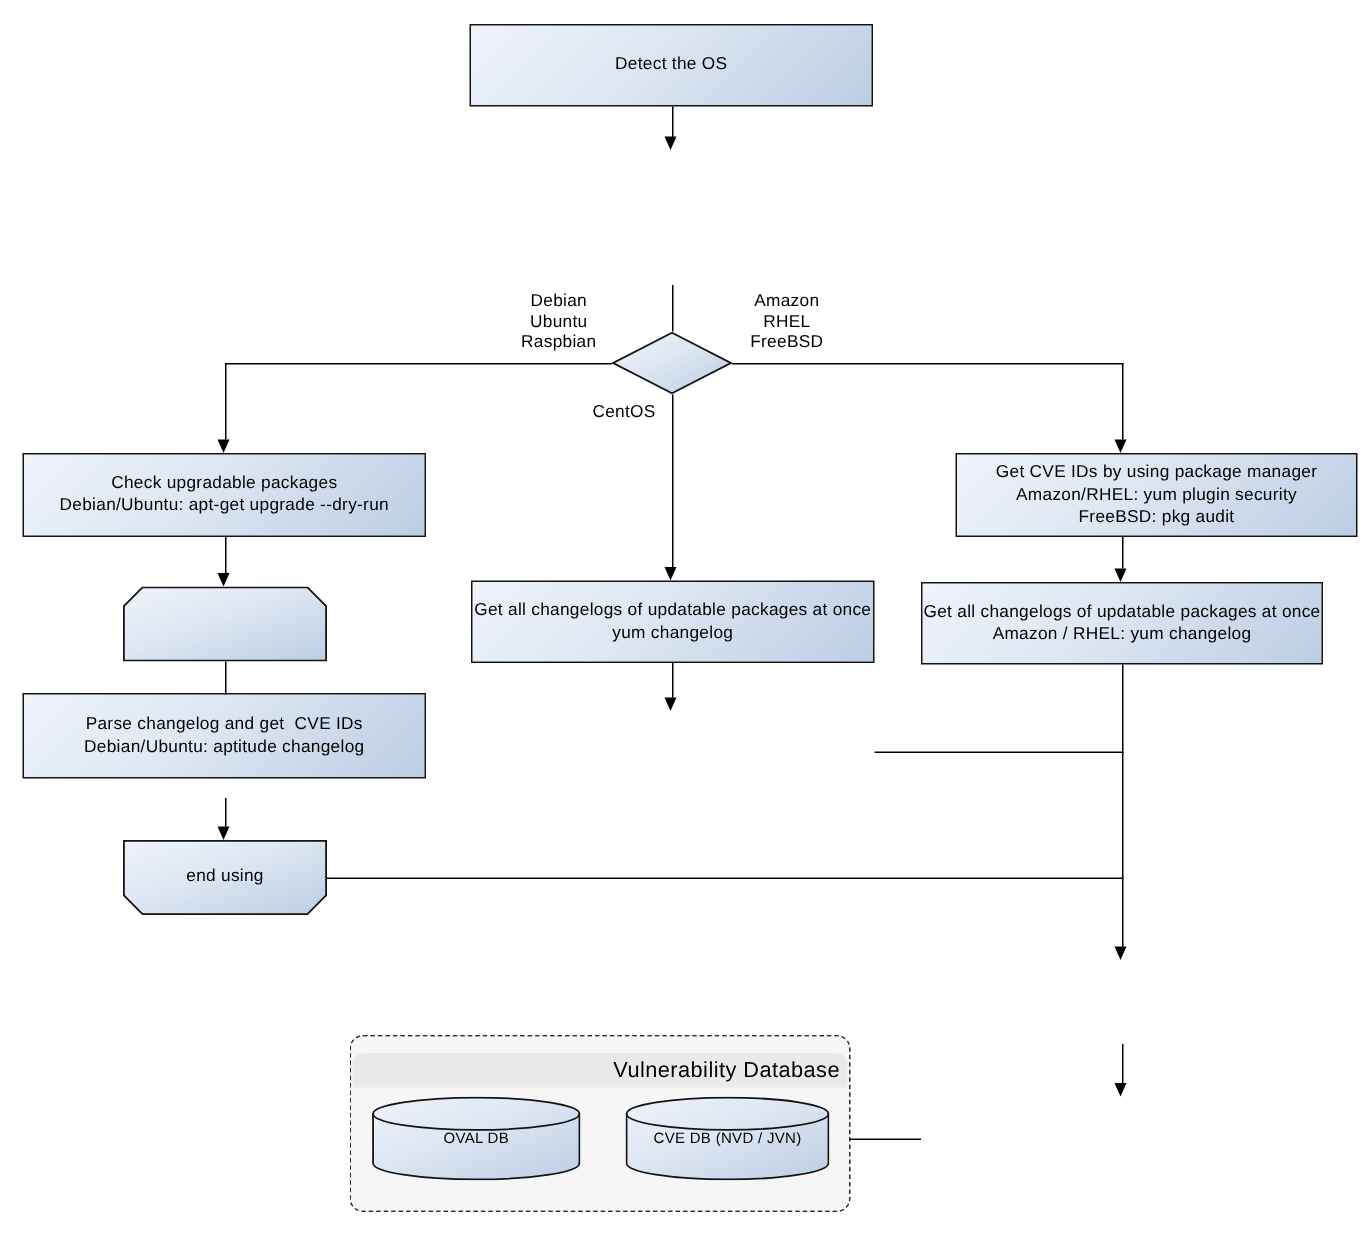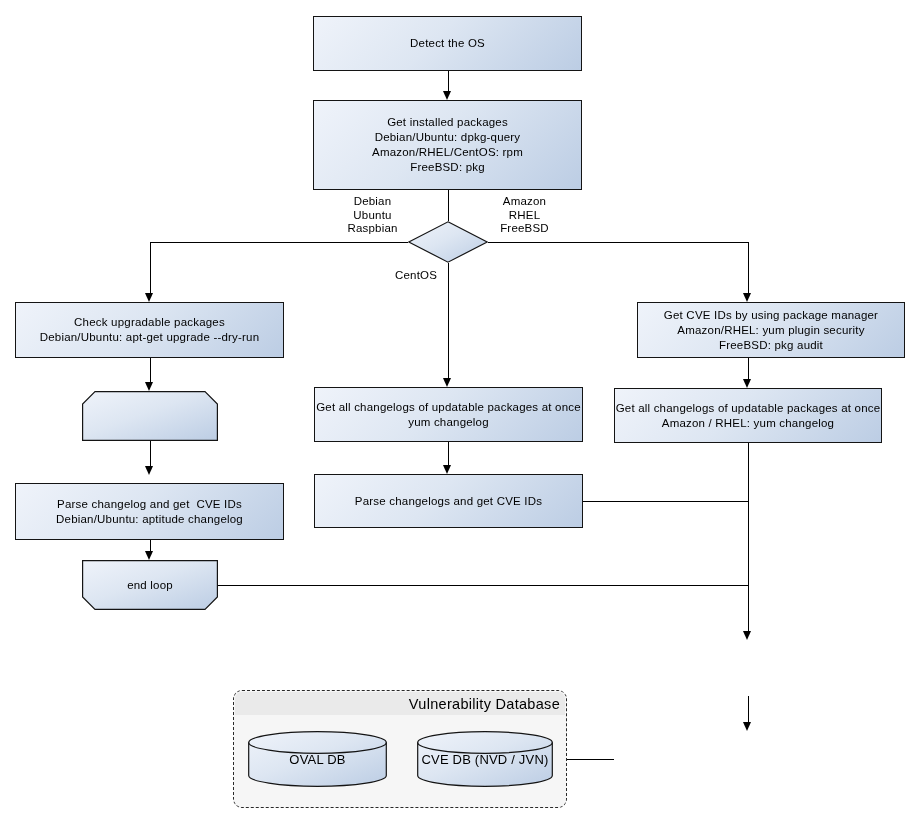--- a/index.html
+++ b/index.html
@@ -29,29 +29,29 @@
   .arrow-down{
     position:absolute;width:0;height:0;
     border-left:4.5px solid transparent;border-right:4.5px solid transparent;
     border-top:9px solid #000;
   }
   #db-panel{
     position:absolute;left:233px;top:690px;width:334px;height:118px;box-sizing:border-box;
     background:#f6f6f6;border:1.5px dashed #2a2a2a;border-radius:9px;
   }
   #db-header{
-    position:absolute;left:1px;top:1px;right:1px;height:23px;
+    position:absolute;left:1px;top:11px;right:1px;height:23px;
     background:#eaeaea;border-radius:7px 7px 0 0;
     display:flex;align-items:center;justify-content:flex-end;
     font-size:14.5px;letter-spacing:.3px;padding-right:5px;box-sizing:border-box;
   }
   .cylinder{position:absolute;}
   .cylinder .node-text{
     position:absolute;left:0;right:0;top:21px;text-align:center;
-    font-size:13px;letter-spacing:.2px;white-space:pre;
+    font-size:10px;letter-spacing:.2px;white-space:pre;
   }
 </style>
 </head>
 <body>
 
 <div id="canvas">
 
   <svg width="0" height="0" style="position:absolute" aria-hidden="true">
     <defs>
       <linearGradient id="nodeGrad" x1="0" y1="0" x2="1" y2="1">
@@ -104,26 +104,20 @@
     <div class="lv" style="left:748px;top:696px;height:26px"></div>
     <div class="arrow-down" style="left:743px;top:722px"></div>
 
     <div class="lh" style="left:553px;top:759px;width:61px"></div>
   </div>
 
   <div class="node" style="left:313px;top:16px;width:269px;height:55px">
     <span class="node-text">Detect the OS</span>
   </div>
 
-  <div class="node" style="left:313px;top:100px;width:269px;height:90px">
-    <span class="node-text">Get installed packages
-Debian/Ubuntu: dpkg-query
-Amazon/RHEL/CentOS: rpm
-FreeBSD: pkg</span>
-  </div>
 
   <div class="shape" style="left:408px;top:221px;width:80px;height:42px">
     <svg width="80" height="42" viewBox="0 0 80 42">
       <polygon points="40,0.8 79.2,21 40,41.2 0.8,21" fill="url(#nodeGrad)" stroke="#141414" stroke-width="1.2"></polygon>
     </svg>
   </div>
 
   <div class="edge-label" style="left:330px;top:195px;width:85px">Debian
 Ubuntu
 Raspbian</div>
@@ -136,40 +130,37 @@
     <span class="node-text">Check upgradable packages
 Debian/Ubuntu: apt-get upgrade --dry-run</span>
   </div>
 
   <div class="shape" style="left:82px;top:391px;width:136px;height:50px">
     <svg width="136" height="50" viewBox="0 0 136 50">
       <polygon points="13,0.6 123,0.6 135.4,13 135.4,49.4 0.6,49.4 0.6,13" fill="url(#nodeGrad)" stroke="#141414" stroke-width="1.2"></polygon>
     </svg>
   </div>
 
-  <div class="node" style="left:15px;top:483px;width:269px;height:57px">
+  <div class="node" style="left:15px;top:462px;width:269px;height:57px">
     <span class="node-text">Parse changelog and get  CVE IDs
 Debian/Ubuntu: aptitude changelog</span>
   </div>
 
   <div class="shape" style="left:82px;top:560px;width:136px;height:50px">
     <svg width="136" height="50" viewBox="0 0 136 50">
       <polygon points="0.6,0.6 135.4,0.6 135.4,37 123,49.4 13,49.4 0.6,37" fill="url(#nodeGrad)" stroke="#141414" stroke-width="1.2"></polygon>
     </svg>
-    <span class="node-text">end loop</span>
+    <span class="node-text">end using</span>
   </div>
 
   <div class="node" style="left:314px;top:387px;width:269px;height:55px">
     <span class="node-text">Get all changelogs of updatable packages at once
 yum changelog</span>
   </div>
 
-  <div class="node" style="left:314px;top:474px;width:269px;height:54px">
-    <span class="node-text">Parse changelogs and get CVE IDs</span>
-  </div>
 
   <div class="node" style="left:637px;top:302px;width:268px;height:56px">
     <span class="node-text">Get CVE IDs by using package manager
 Amazon/RHEL: yum plugin security
 FreeBSD: pkg audit</span>
   </div>
 
   <div class="node" style="left:614px;top:388px;width:268px;height:55px">
     <span class="node-text">Get all changelogs of updatable packages at once
 Amazon / RHEL: yum changelog</span>

